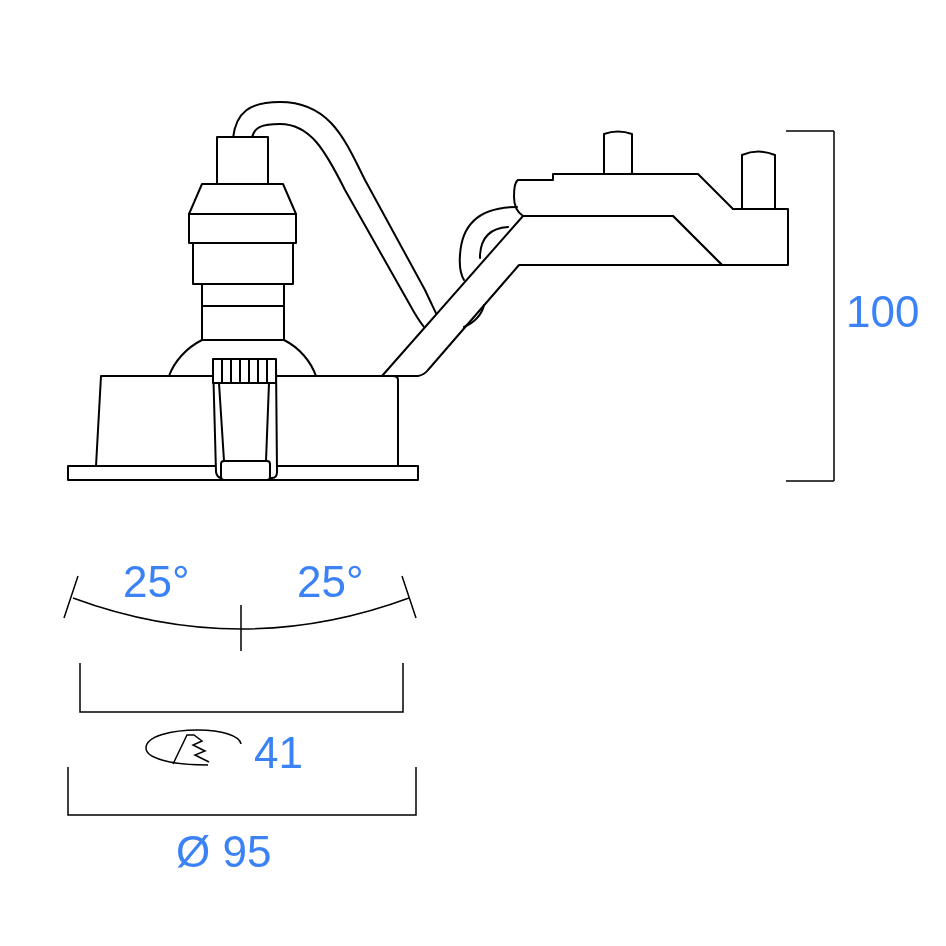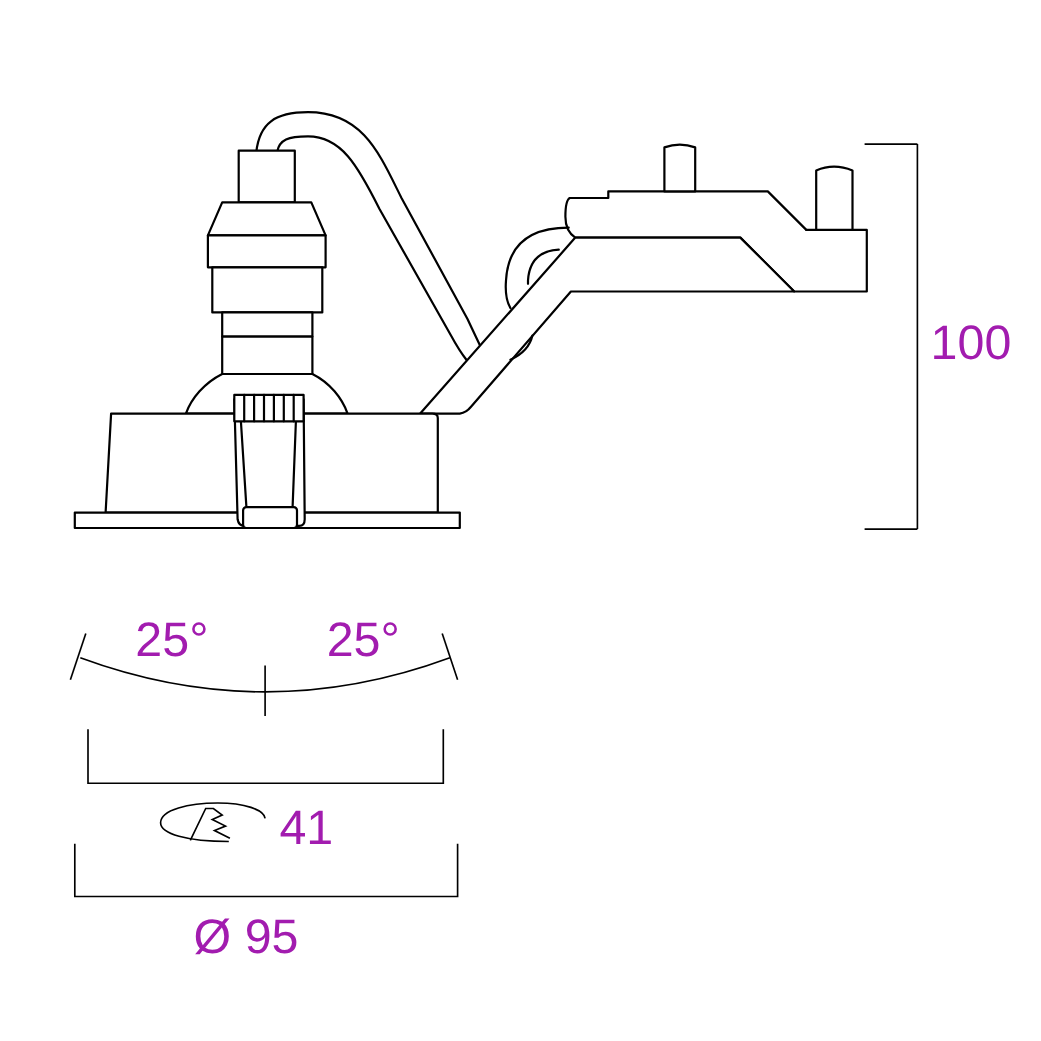--- a/index.html
+++ b/index.html
@@ -1,21 +1,21 @@
 <!DOCTYPE html>
 <html><head>
 <meta charset="utf-8">
 <style>
   html, body { margin: 0; padding: 0; background: #ffffff; }
   body { width: 946px; height: 946px; position: relative; overflow: hidden; }
   #drawing { position: absolute; left: 0; top: 0; }
   .ln { fill: none; stroke: #000; stroke-width: 2; stroke-linejoin: round; stroke-linecap: round; }
   .fl { fill: #fff; stroke: #000; stroke-width: 2; stroke-linejoin: round; }
   .thin { fill: none; stroke: #000; stroke-width: 1.5; }
-  .lbl { position: absolute; font-family: "Liberation Sans", sans-serif; color: #a21caf; font-size: 44px; line-height: 1; white-space: nowrap; }
+  .lbl { position: absolute; font-family: "Liberation Sans", sans-serif; color: #3b82f6; font-size: 44px; line-height: 1; white-space: nowrap; }
 </style>
 </head>
 <body>
 
 <svg id="drawing" width="946" height="946" viewBox="0 0 946 946">
 
   <g>
     <path class="ln" d="M233,138 C236,112 250,102 280,102 C330,102 345,140 365,180 L425,290 C432,305 437,315 440,322"></path>
     <path class="ln" d="M252,138 C254,127 262,124 280,124 C310,124 325,150 345,190 L410,305 C416,316 420,322 424,327"></path>
   </g>

